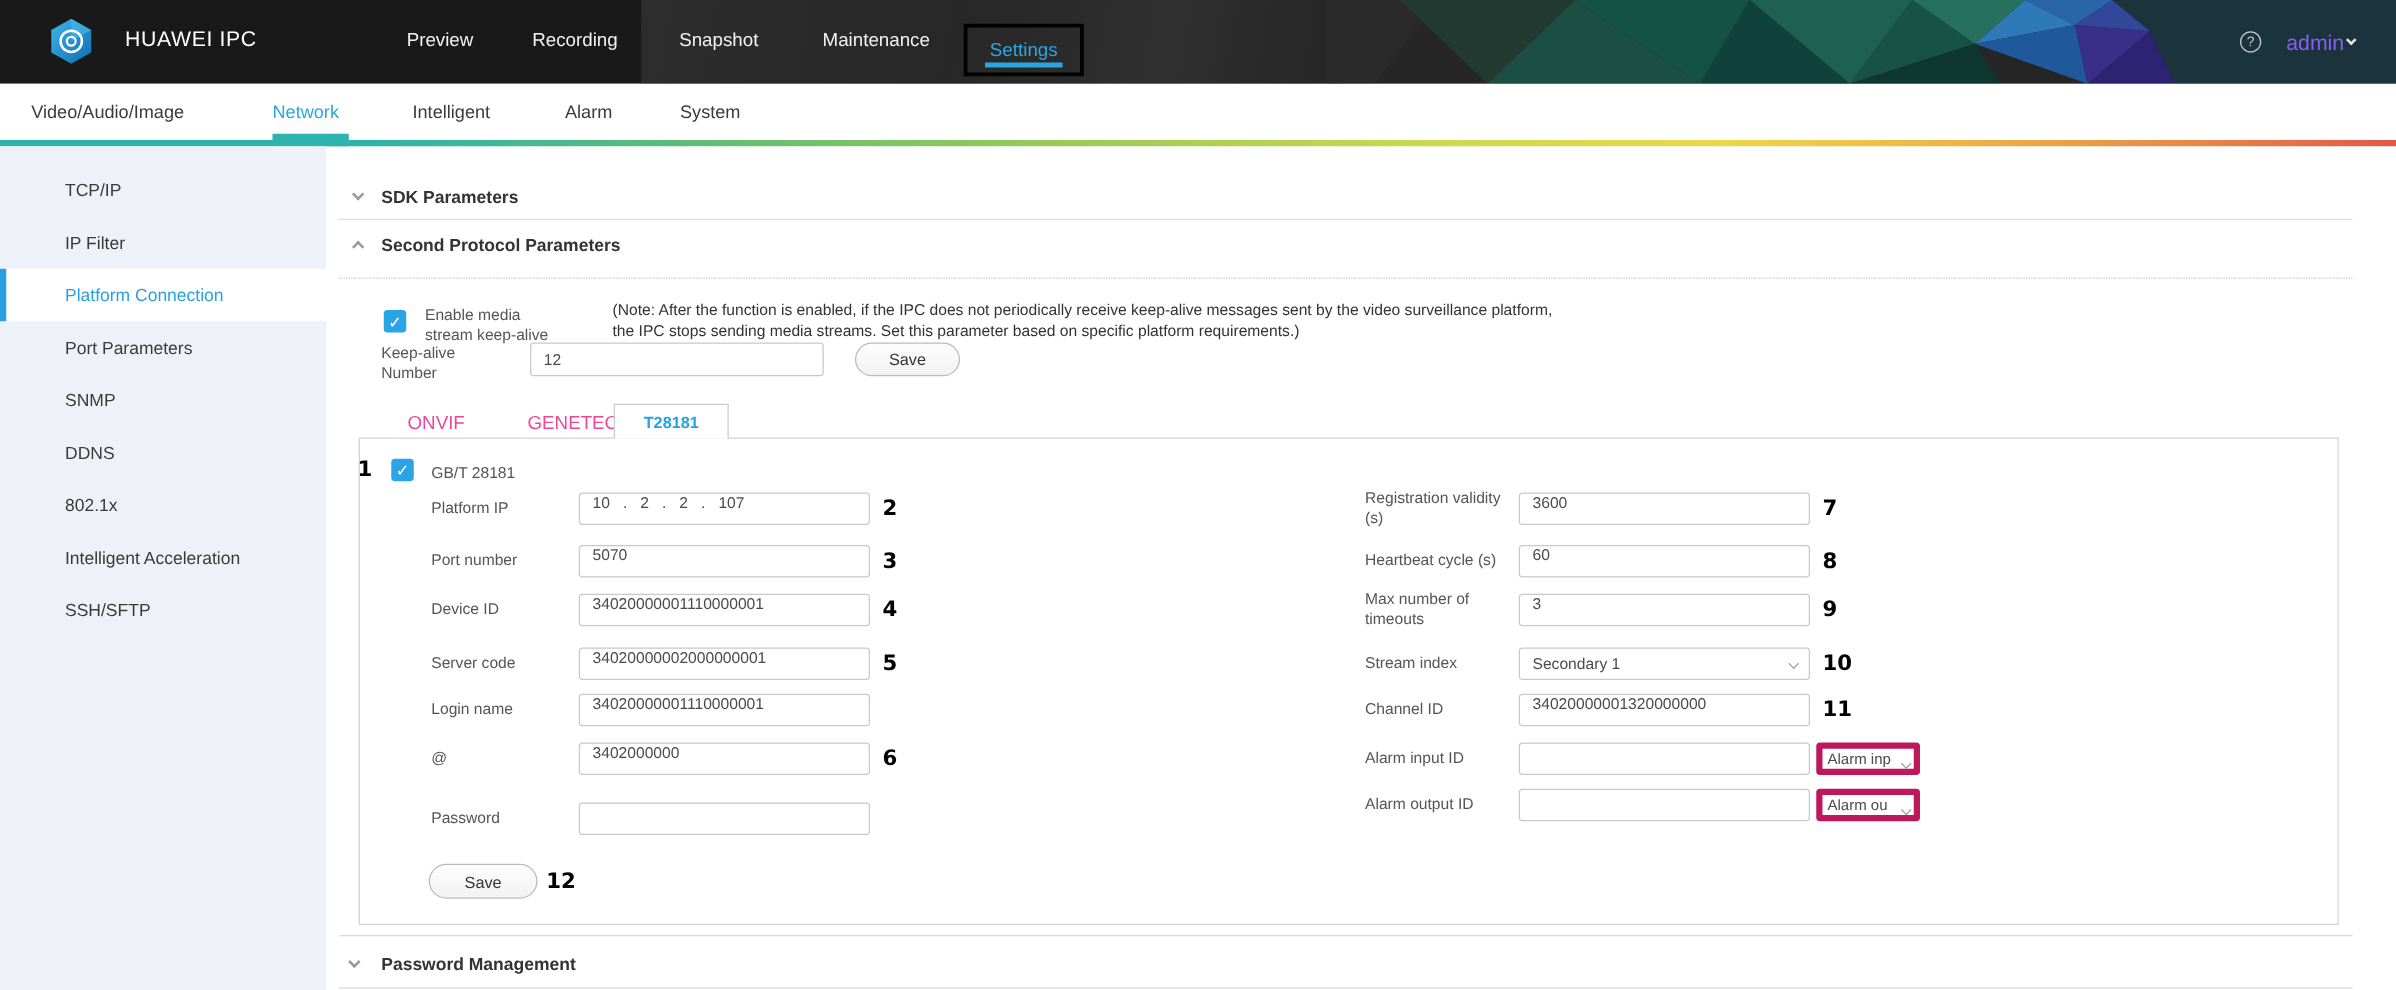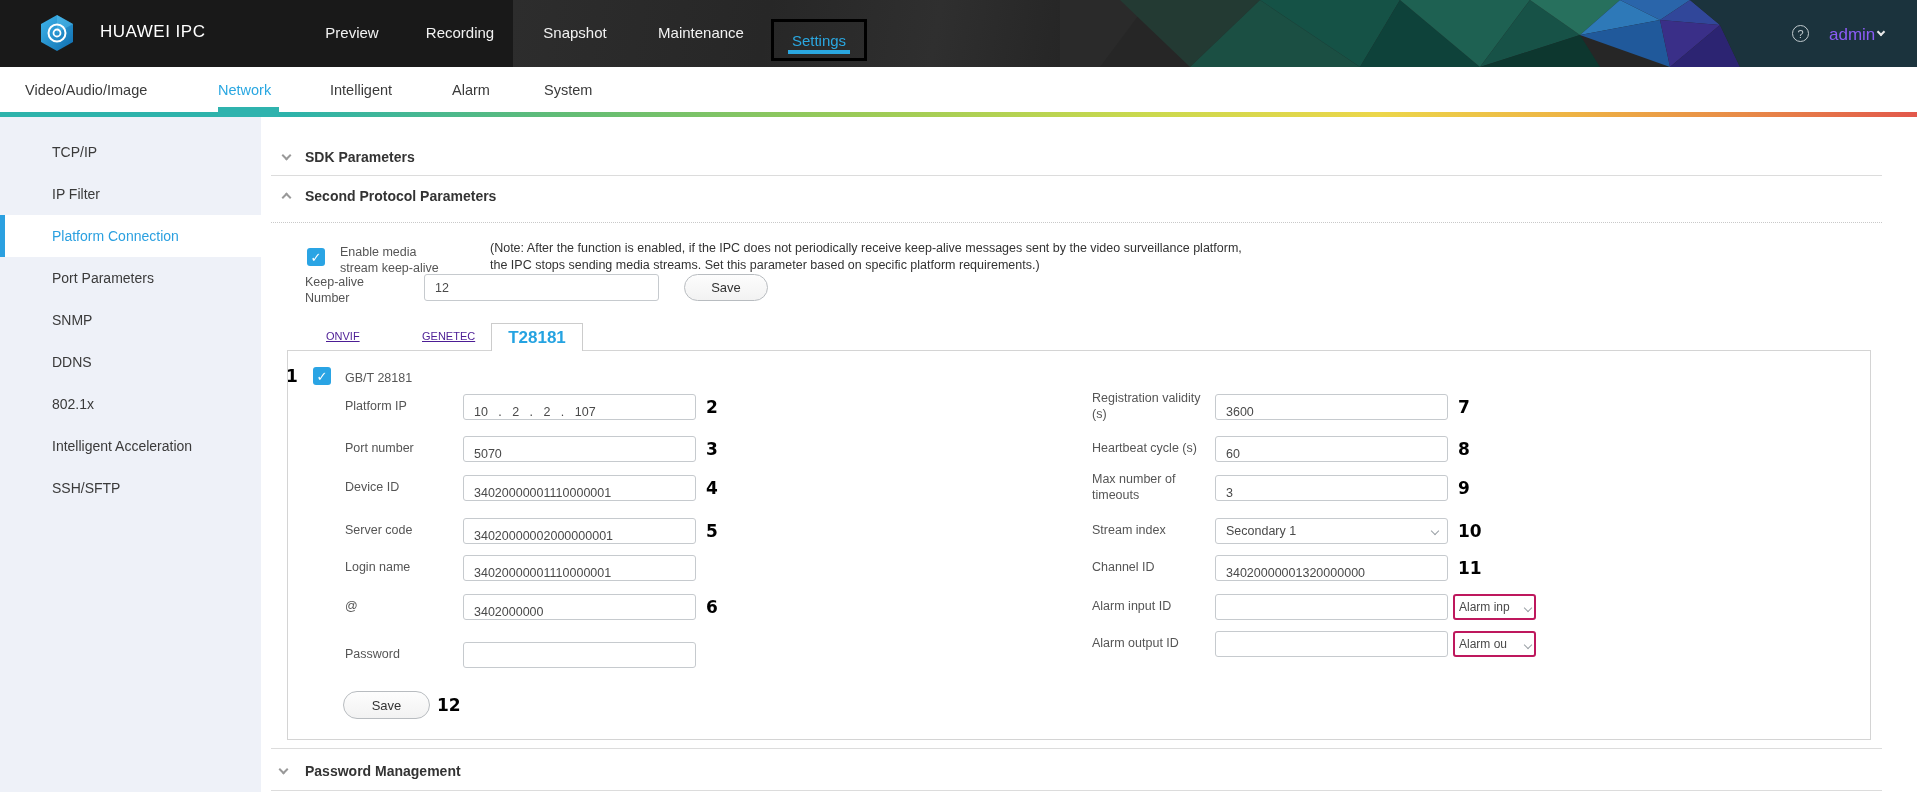--- a/index.html
+++ b/index.html
@@ -52,39 +52,39 @@
     font-size:13px; display:flex; align-items:center; justify-content:center; cursor:pointer; }
   .small-label { font-size:12.5px; color:#555; line-height:1.3; }
   .note-text { font-size:12.5px; color:#333; line-height:17px;margin-left:32px; }
   .input { height:27px; width:235px; border:1px solid #c6cace; border-radius:3px; background:#fff;
     display:flex; align-items:center; padding:0 10px; font-size:12.5px; color:#4a4a4a; }
   .pill-btn { height:27px; border:1px solid #b8bcc0; border-radius:14px;
     background:linear-gradient(#fdfdfd,#f2f2f2); display:flex; align-items:center; justify-content:center;
     font-size:13px; color:#333; cursor:pointer; }
 
   
-  .tab-plain { top:330px; font-size:11px; color:#4c1d95; cursor:pointer;text-decoration:underline; }
+  .tab-plain { top:330px; font-size:15px; color:#ec4899; cursor:pointer; }
   .tab-active { left:491px; top:323px; width:92px; height:28px; background:#fff;
     border:1px solid #ccc; border-bottom:none; z-index:2; display:flex; align-items:center;
-    justify-content:center; font-size:17px; font-weight:bold; color:#25a3e1; cursor:pointer; }
+    justify-content:center; font-size:13px; font-weight:bold; color:#25a3e1; cursor:pointer; }
   .panel { left:287px; top:350px; width:1584px; height:390px; border:1px solid #d4d4d4; background:#fff; }
 
   
   .form-row { position:absolute; display:flex; align-items:center; height:26px; }
   .f-label { font-size:12.5px; color:#555; line-height:1.25; flex-shrink:0; }
   .f-label.lcol { width:118px; }
   .f-label.rcol { width:123px; }
   .f-input { height:26px; width:233px; border:1px solid #c6cace; border-radius:3px; background:#fff;
-    display:flex; align-items:flex-end; padding:0 10px; font-size:12.5px; color:#4a4a4a; }
+    display:flex; align-items:flex-start; padding:0 10px; font-size:12.5px; color:#4a4a4a; }
   .ip-text { white-space:pre; }
   .f-select { position:relative; height:26px; width:233px; border:1px solid #c6cace; border-radius:3px;
     background:#fff; display:flex; align-items:center; padding:0 10px; font-size:12.5px; color:#4a4a4a; cursor:pointer; }
   .sel-chev { position:absolute; right:9px; top:9px; width:6px; height:6px;
     border-right:1.5px solid #9aa0a6; border-bottom:1.5px solid #9aa0a6; transform:rotate(45deg); }
-  .mini-select { position:relative; height:26px; width:83px; margin-left:5px; border:2px solid #be185d;
+  .mini-select { position:relative; height:26px; width:83px; margin-left:5px; border:5px solid #be185d;
     border-radius:3px; background:#fff; display:flex; align-items:center; padding:0 4px;
     font-size:12px; color:#4a4a4a; overflow:hidden; white-space:nowrap; cursor:pointer; }
   .mini-select .sel-chev { right:3px; }
   .anno { font-weight:bold; font-size:17px; color:#000; margin-left:10px;
     font-family:"DejaVu Sans", sans-serif; }
   .anno-abs { position:absolute; font-weight:bold; font-size:17px; color:#000;
     font-family:"DejaVu Sans", sans-serif; }
 </style>
 </head>
 <body>

